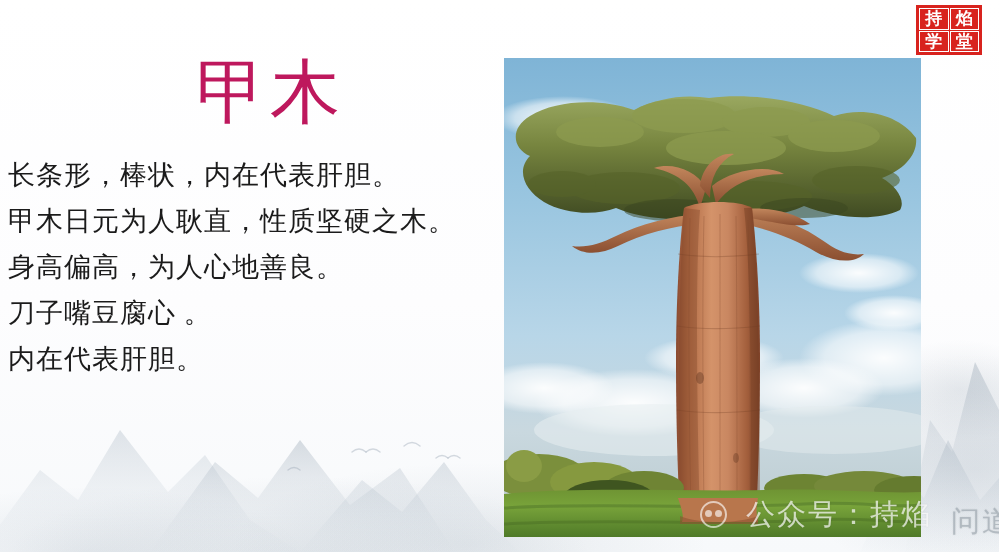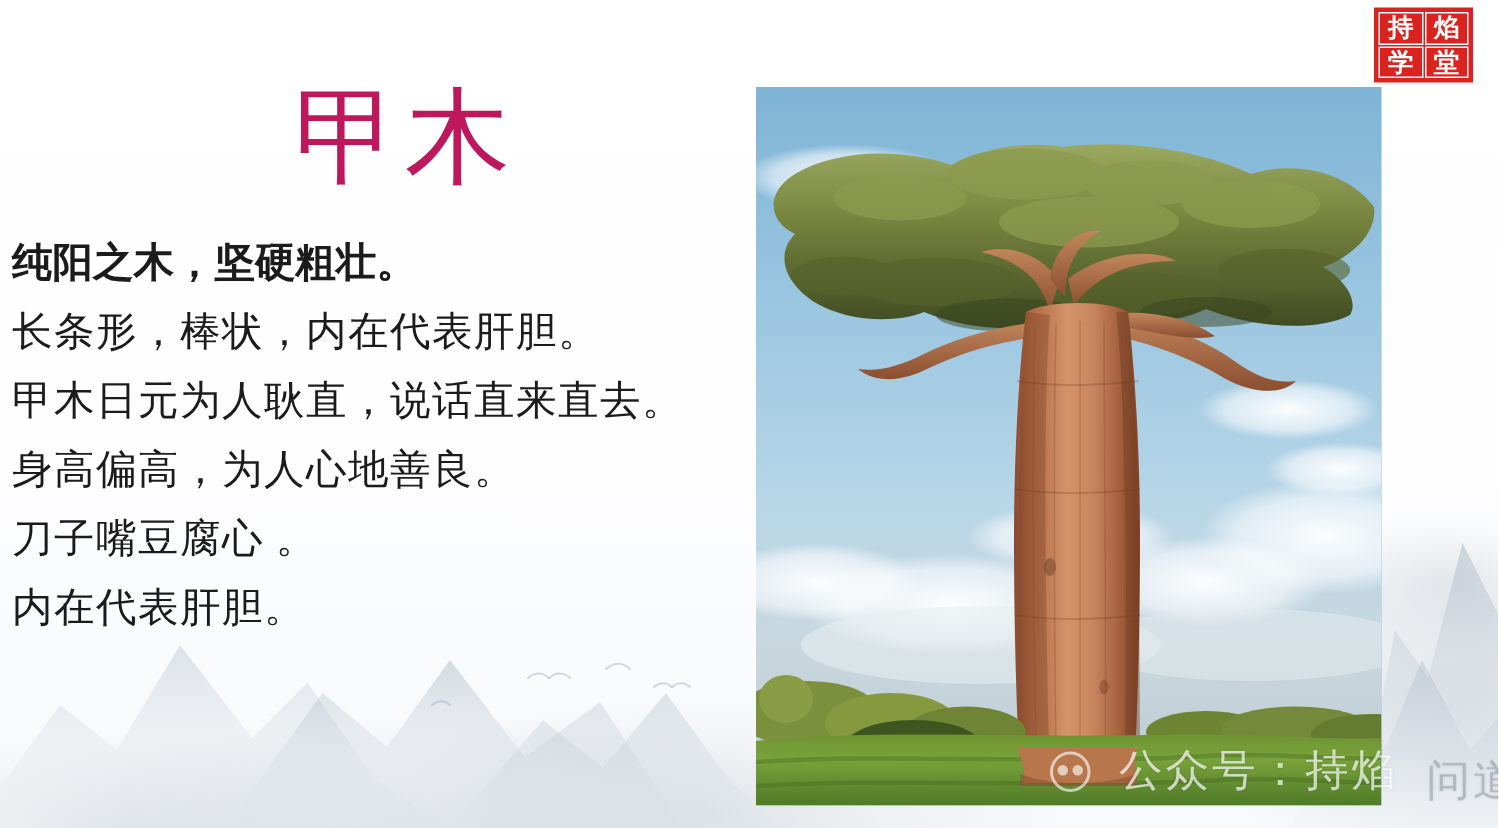--- a/index.html
+++ b/index.html
@@ -177,23 +177,22 @@
   <div class="seal">
     <span class="seal-ch">持</span>
     <span class="seal-ch">焰</span>
     <span class="seal-ch">学</span>
     <span class="seal-ch">堂</span>
   </div>
 
   <div class="title">甲木</div>
 
   <div class="body-text">
-    <div class="line bold">纯阳之木，坚硬粗壮。</div>
     <div class="line">长条形，棒状，内在代表肝胆。</div>
-    <div class="line">甲木日元为人耿直，说话直来直去。</div>
+    <div class="line">甲木日元为人耿直，性质坚硬之木。</div>
     <div class="line">身高偏高，为人心地善良。</div>
     <div class="line">刀子嘴豆腐心 。</div>
     <div class="line">内在代表肝胆。</div>
   </div>
 
   <div class="photo">
     <svg viewBox="0 0 417 479" preserveAspectRatio="none" aria-hidden="true">
       <defs>
         <linearGradient id="sky" x1="0" y1="0" x2="0" y2="1">
           <stop offset="0%" stop-color="#7fb4d6"></stop>

